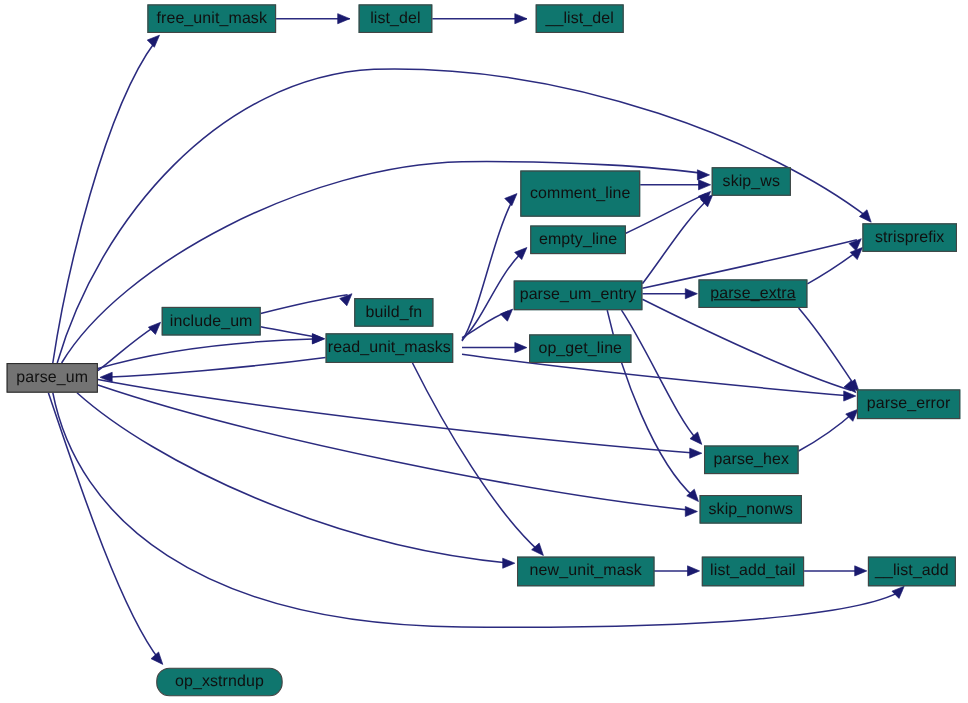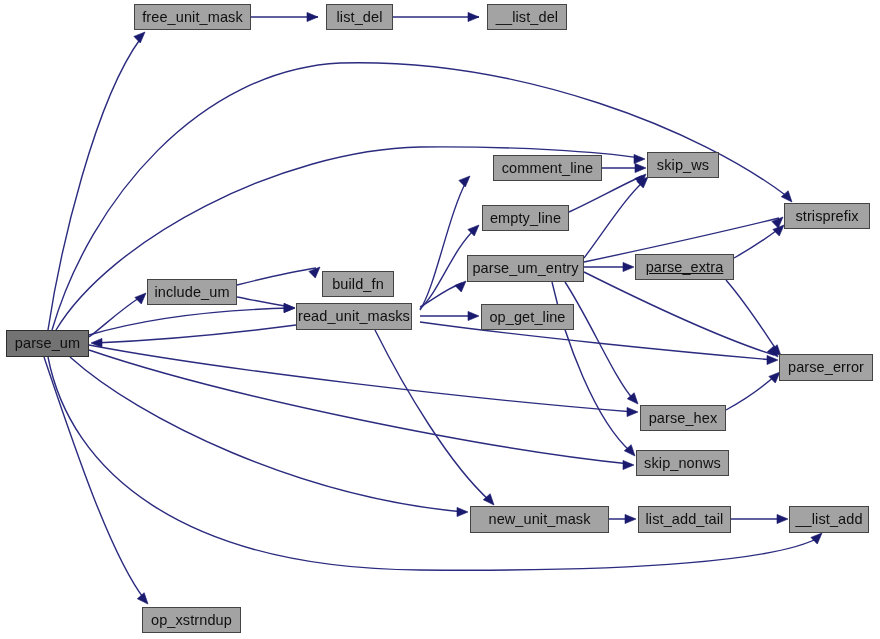--- a/index.html
+++ b/index.html
@@ -34,21 +34,21 @@
   }
   .arrow-head {
     fill: #1a1a6e;
     stroke: #1a1a6e;
     stroke-width: 0.6;
   }
   .node-box {
     position: absolute;
     box-sizing: border-box;
     border: 1.3px solid #444444;
-    background: #a3a3a3;
+    background: #0f766e;
     display: flex;
     align-items: center;
     justify-content: center;
     font-size: 14.5px;
     color: #101010;
     line-height: 1;
     white-space: nowrap;
     letter-spacing: 0.1px;
   }
   .node-box.current {
@@ -128,31 +128,31 @@
       <path class="edge-path" d="M585,519 L632,519"></path>
       <polygon class="arrow-head" points="636,519 625,523.6 625,514.4"></polygon>
       <path class="edge-path" d="M731,519 L784,519"></path>
       <polygon class="arrow-head" points="788,519 777,523.6 777,514.4"></polygon>
     </svg>
   <div id="node-layer">
       <div class="node-box" style="left: 134px; top: 4px; width: 117px; height: 26px;">free_unit_mask</div>
       <div class="node-box" style="left: 326px; top: 4px; width: 67px; height: 26px;">list_del</div>
       <div class="node-box" style="left: 487px; top: 4px; width: 80px; height: 26px;">__list_del</div>
       <div class="node-box" style="left: 647px; top: 152px; width: 72px; height: 26px;">skip_ws</div>
-      <div class="node-box" style="left: 473px; top: 155px; width: 109px; height: 26px; margin-left: 20px;">comment_line</div>
+      <div class="node-box" style="left: 473px; top: 155px; width: 109px; height: 42px;">comment_line</div>
       <div class="node-box" style="left: 784px; top: 203px; width: 86px; height: 26px;">strisprefix</div>
       <div class="node-box" style="left: 482px; top: 205px; width: 87px; height: 26px;">empty_line</div>
       <div class="node-box" style="left: 322px; top: 255px; width: 72px; height: 26px; margin-top: 16px;">build_fn</div>
       <div class="node-box" style="left: 467px; top: 255px; width: 117px; height: 27px;">parse_um_entry</div>
       <div class="node-box" style="left: 635px; top: 254px; width: 99px; height: 26px; text-decoration: underline;">parse_extra</div>
       <div class="node-box" style="left: 147px; top: 279px; width: 90px; height: 26px;">include_um</div>
       <div class="node-box" style="left: 296px; top: 303px; width: 116px; height: 27px;">read_unit_masks</div>
       <div class="node-box" style="left: 481px; top: 304px; width: 93px; height: 26px;">op_get_line</div>
       <div class="node-box current" style="left: 6px; top: 330px; width: 83px; height: 27px;">parse_um</div>
       <div class="node-box" style="left: 779px; top: 354px; width: 94px; height: 27px;">parse_error</div>
       <div class="node-box" style="left: 640px; top: 405px; width: 86px; height: 26px;">parse_hex</div>
       <div class="node-box" style="left: 636px; top: 450px; width: 93px; height: 26px;">skip_nonws</div>
-      <div class="node-box" style="left: 470px; top: 506px; width: 139px; height: 27px;">new_unit_mask</div>
+      <div class="node-box" style="left: 470px; top: 506px; width: 125px; height: 27px;">new_unit_mask</div>
       <div class="node-box" style="left: 638px; top: 506px; width: 93px; height: 27px;">list_add_tail</div>
       <div class="node-box" style="left: 789px; top: 506px; width: 80px; height: 27px;">__list_add</div>
-      <div class="node-box" style="left: 142px; top: 607px; width: 99px; height: 26px;">op_xstrndup</div>
+      <div class="node-box" style="left: 142px; top: 607px; width: 115px; height: 26px; border-radius: 12px;">op_xstrndup</div>
     </div>
 </div>
 
 </body></html>

